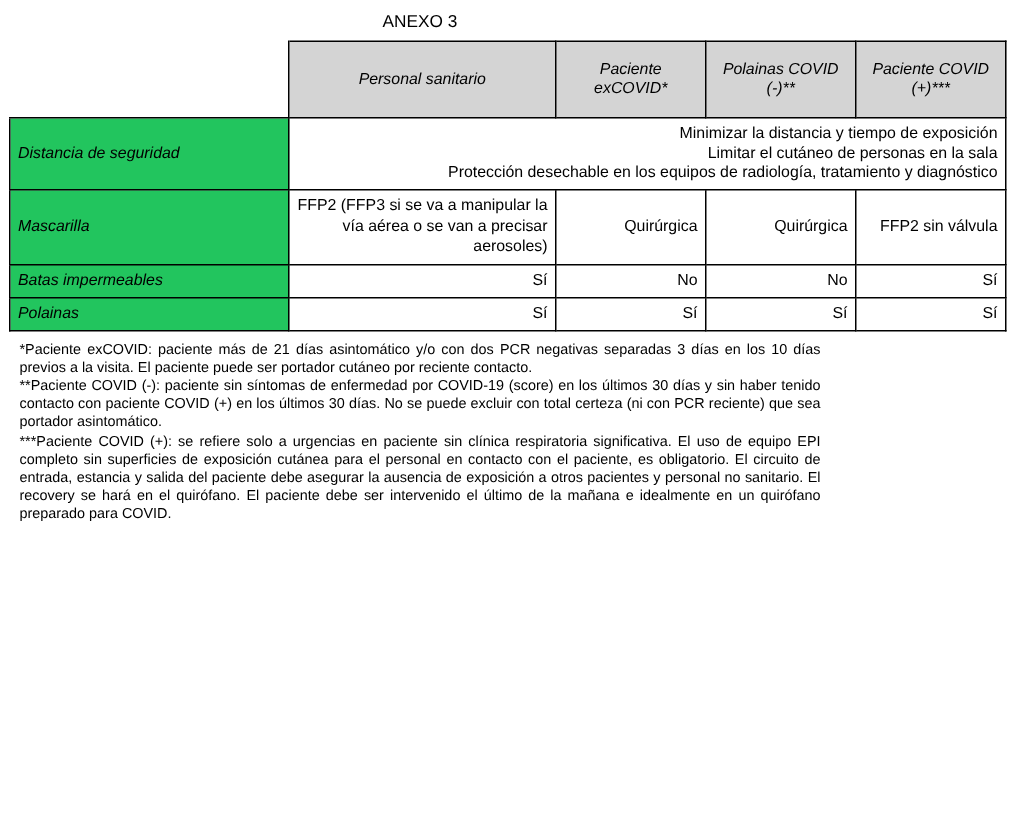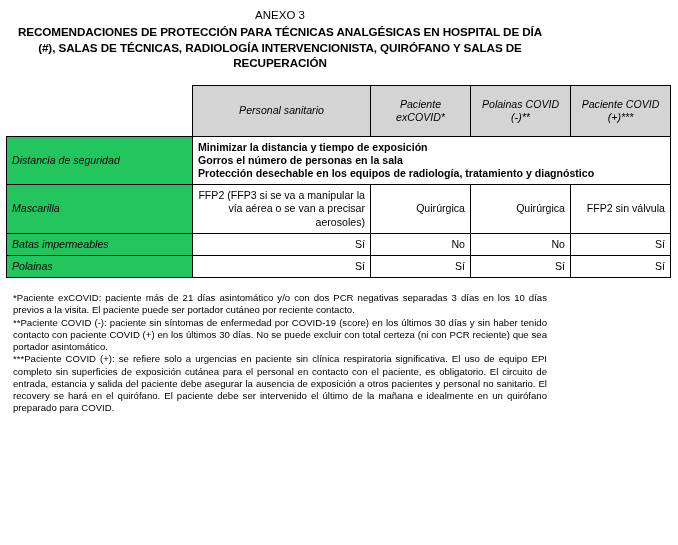--- a/index.html
+++ b/index.html
@@ -31,21 +31,21 @@
     text-align: center;
     font-size: 11.7px;
     font-weight: bold;
     line-height: 15.5px;
     margin: 1px 8px 6px 8px;
     letter-spacing: -0.1px;
   }
   table.matrix {
     border-collapse: collapse;
     width: 664px;
-    margin: 14px auto;
+    margin: 4px auto;
     table-layout: fixed;
   }
   table.matrix td, table.matrix th {
     border: 1px solid #000000;
     vertical-align: middle;
     padding: 4px 5px;
     font-size: 10.6px;
     line-height: 13px;
   }
   .colhead {
@@ -69,24 +69,23 @@
     font-size: 10.8px;
   }
   .cell {
     text-align: right;
     background: #ffffff;
   }
   .cell.multiline {
     line-height: 13.5px;
   }
   .span-all {
-    text-align: left;
+    text-align: right;
     line-height: 15px;
     padding: 7px 5px;
-    font-weight: bold;
   }
   .notes {
     margin: 7px 7px 0 7px;
     font-size: 9.6px;
     line-height: 12.1px;
     text-align: justify;
   }
   .notes p {
     margin: 0 0 0.5px 0;
   }
@@ -96,24 +95,20 @@
   .col-c { width: 100px; }
   .col-d { width: 100px; }
 </style>
 </head>
 <body>
 
 <div class="page">
 
   <div class="annex">ANEXO 3</div>
 
-  <div class="doc-title">
-    <span>RECOMENDACIONES DE PROTECCIÓN PARA TÉCNICAS ANALGÉSICAS EN HOSPITAL DE DÍA (#), SALAS DE</span>
-    <span>TÉCNICAS, RADIOLOGÍA INTERVENCIONISTA, QUIRÓFANO Y SALAS DE RECUPERACIÓN</span>
-  </div>
 
   <table class="matrix">
     <colgroup>
       <col class="col-rowhead">
       <col class="col-a">
       <col class="col-b">
       <col class="col-c">
       <col class="col-d">
     </colgroup>
     <thead>
@@ -123,21 +118,21 @@
         <th class="colhead">Paciente exCOVID*</th>
         <th class="colhead">Polainas COVID (-)**</th>
         <th class="colhead">Paciente COVID (+)***</th>
       </tr>
     </thead>
     <tbody>
       <tr>
         <td class="rowhead">Distancia de seguridad</td>
         <td class="cell span-all" colspan="4">
           <div>Minimizar la distancia y tiempo de exposición</div>
-          <div>Gorros el número de personas en la sala</div>
+          <div>Limitar el cutáneo de personas en la sala</div>
           <div>Protección desechable en los equipos de radiología, tratamiento y diagnóstico</div>
         </td>
       </tr>
       <tr>
         <td class="rowhead">Mascarilla</td>
         <td class="cell multiline">FFP2 (FFP3 si se va a manipular la vía aérea o se van a precisar aerosoles)</td>
         <td class="cell">Quirúrgica</td>
         <td class="cell">Quirúrgica</td>
         <td class="cell multiline">FFP2 sin válvula</td>
       </tr>

